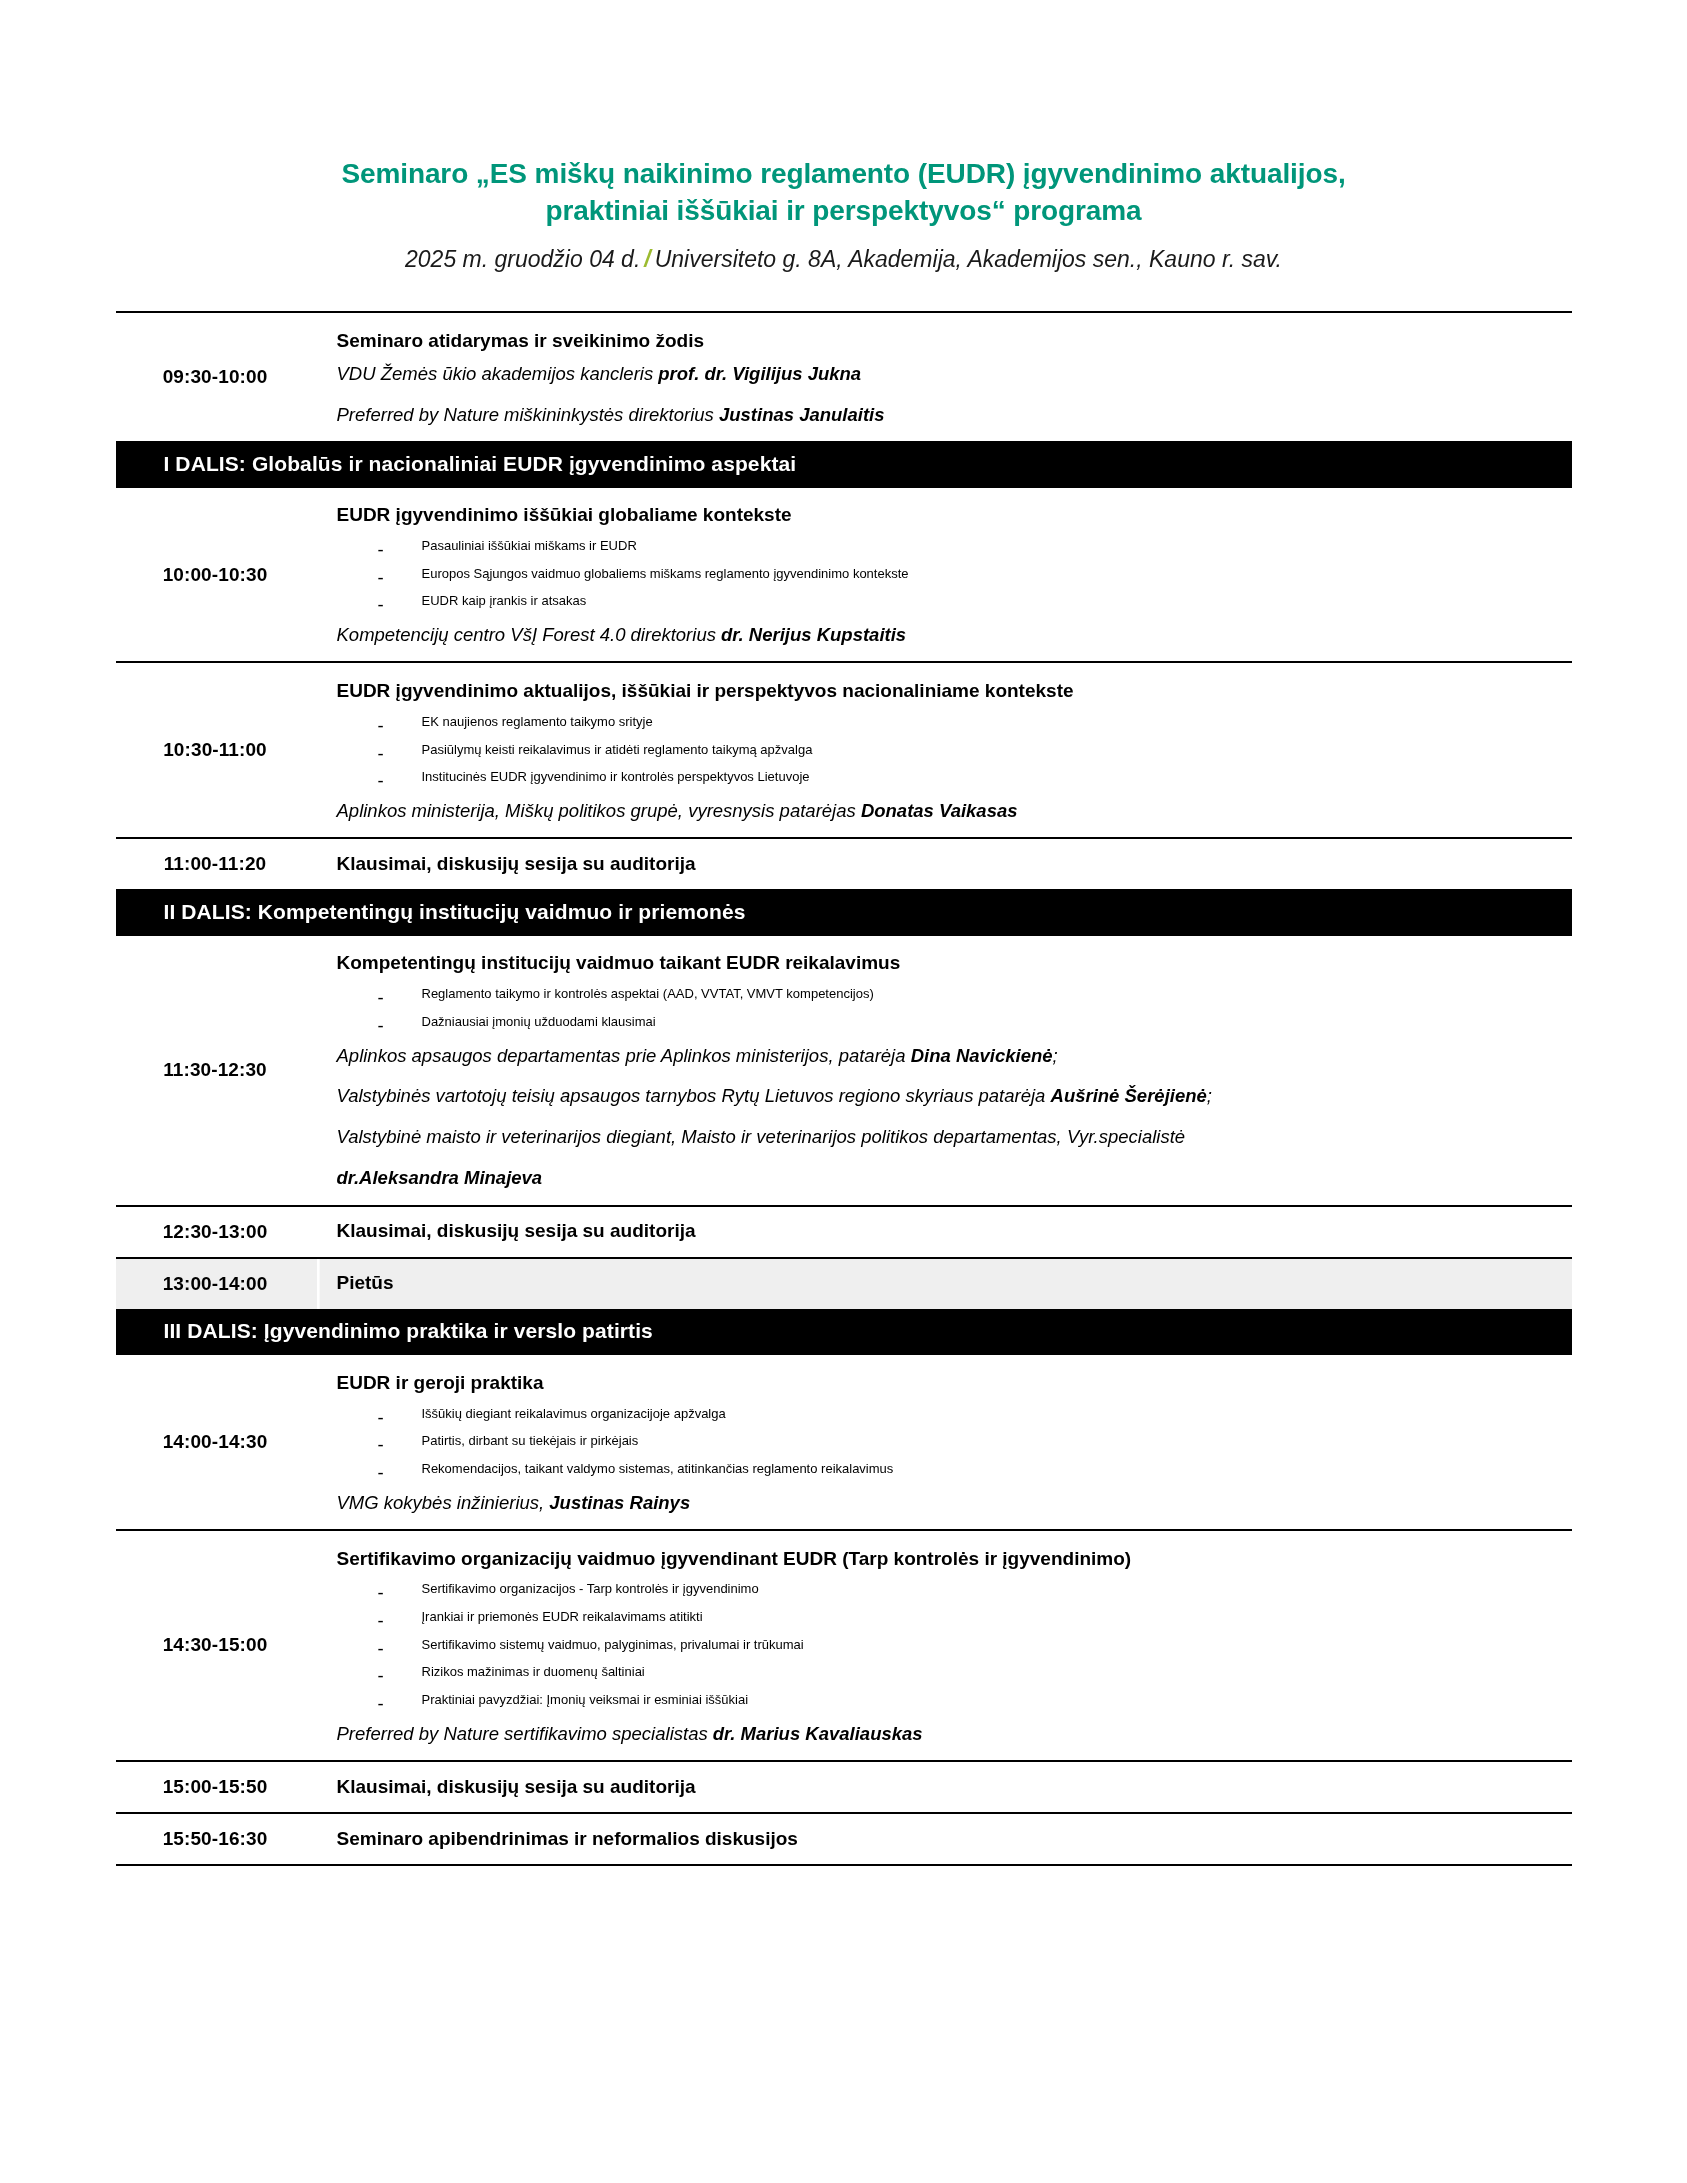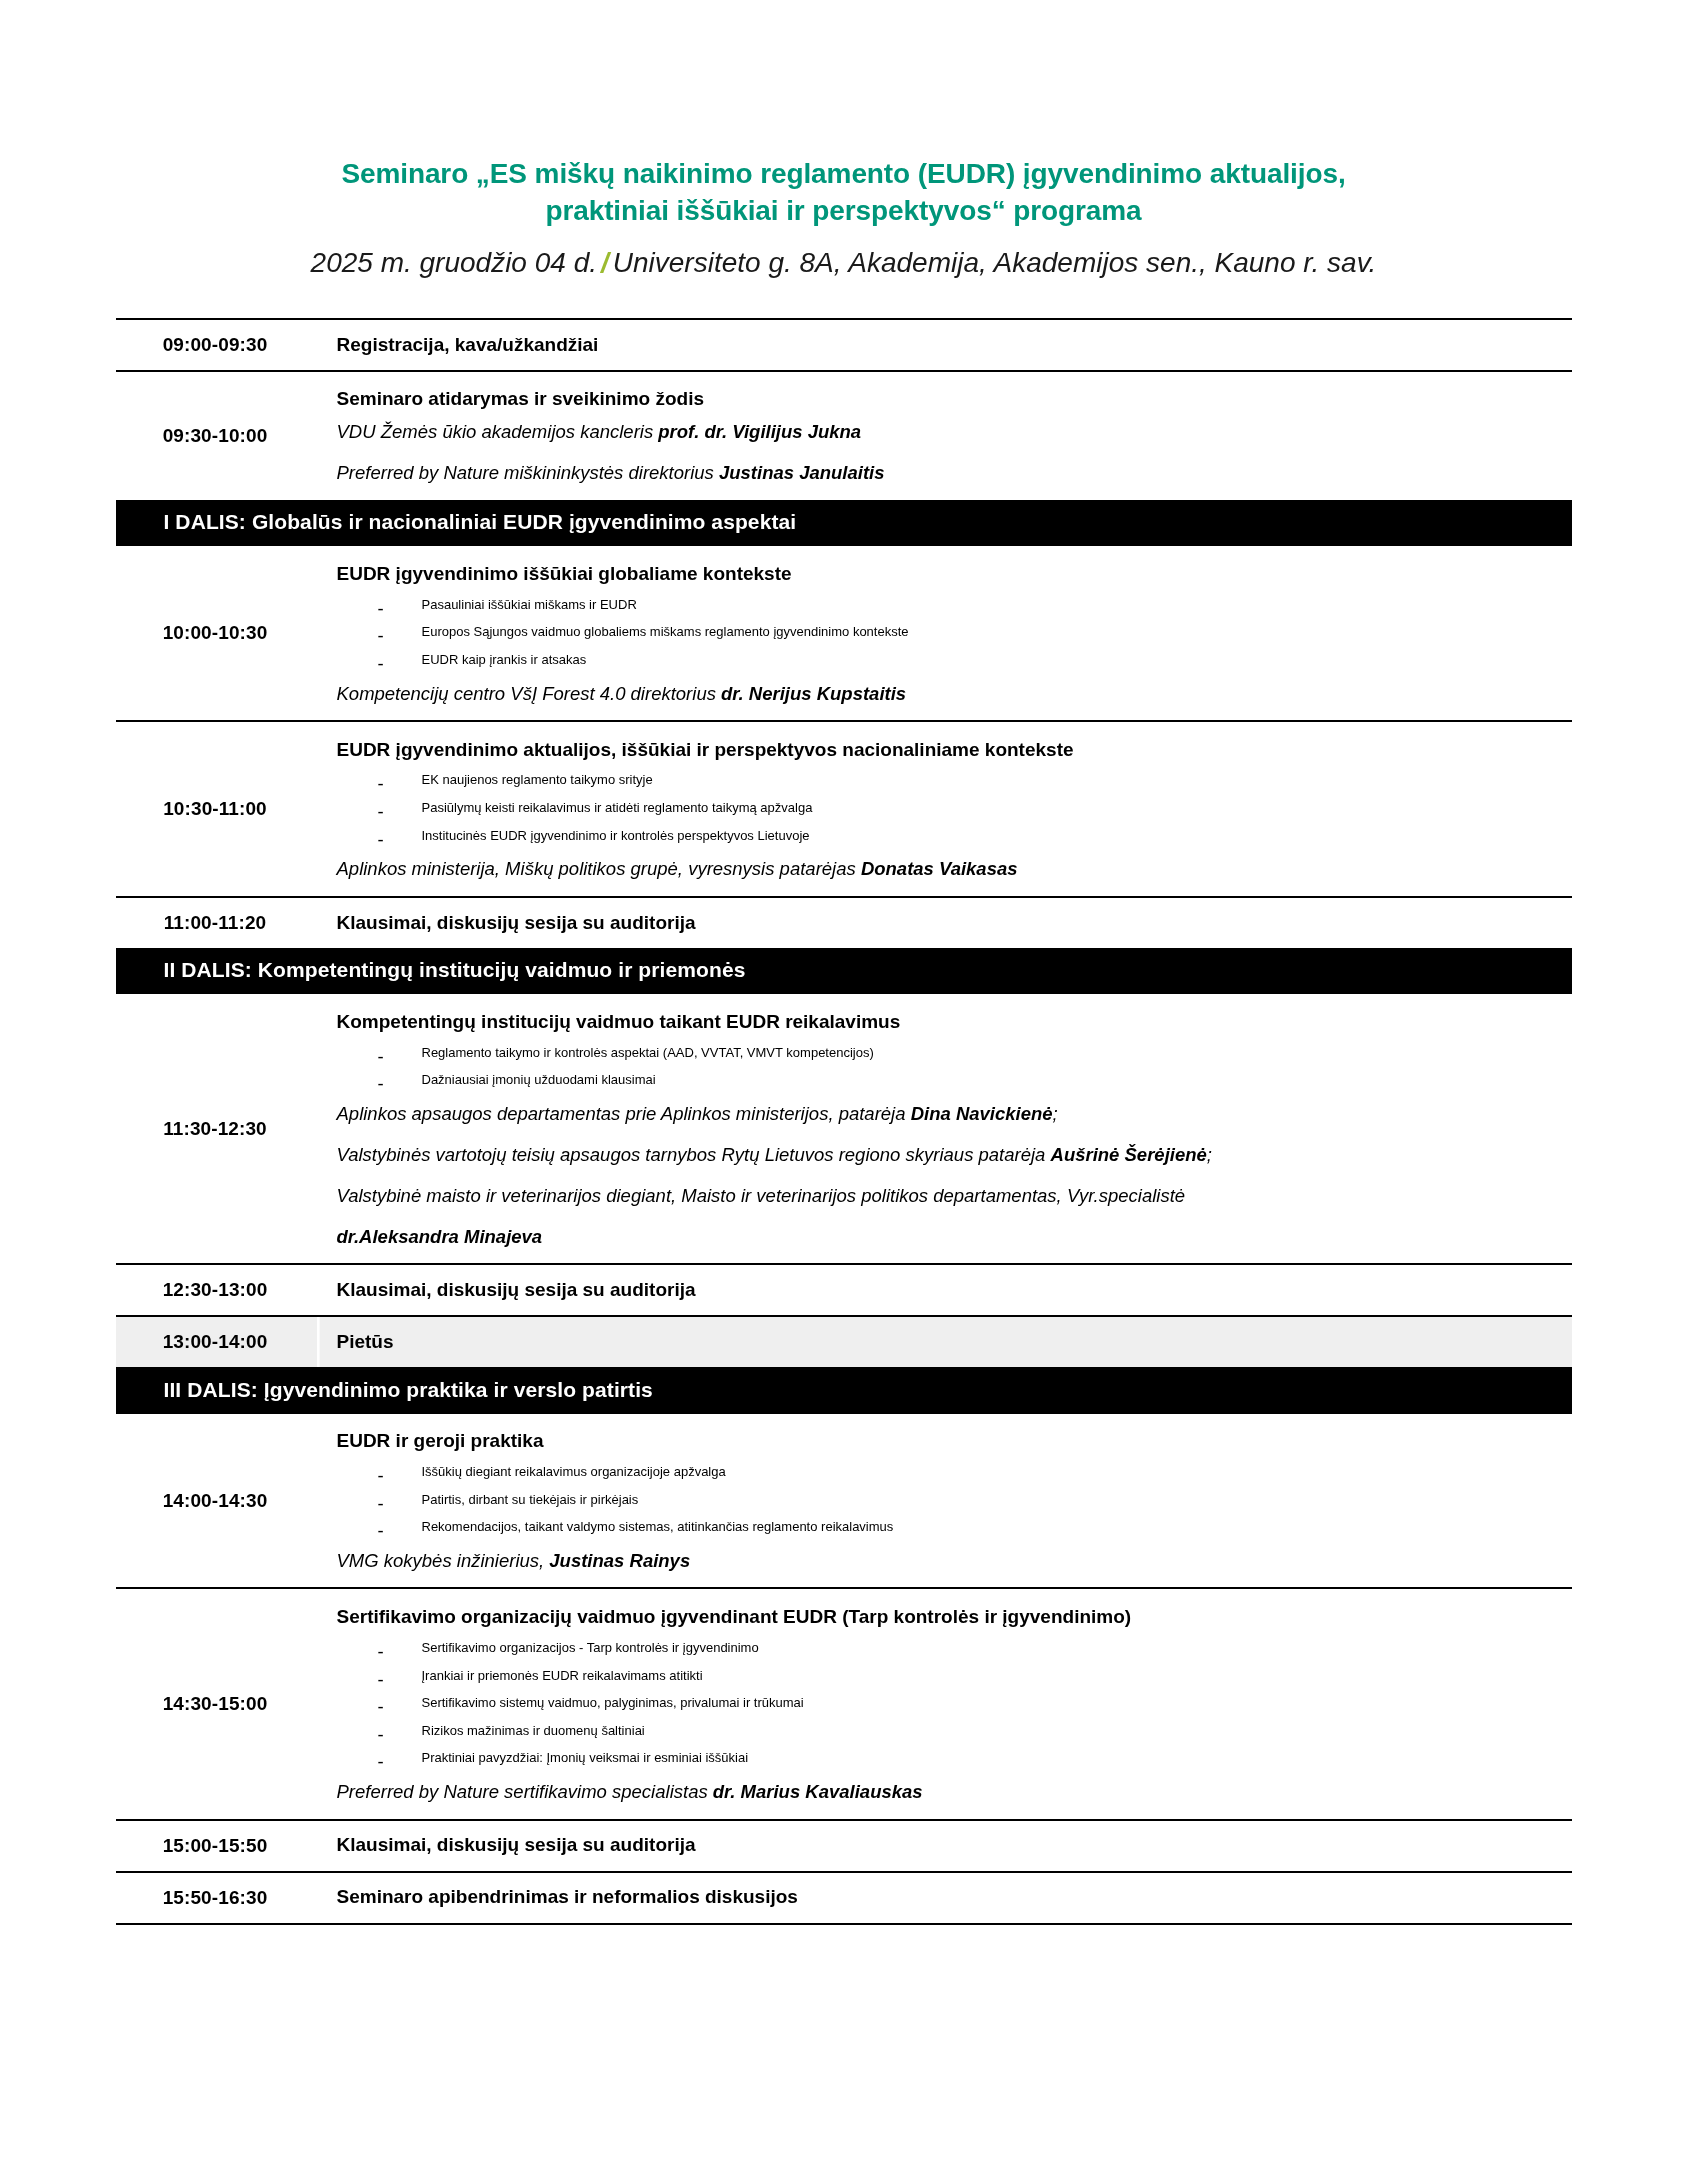--- a/index.html
+++ b/index.html
@@ -41,21 +41,21 @@
     font-size: 28px;
     font-weight: 700;
     color: #00967a;
     line-height: 1.32;
     margin: 0 auto;
     max-width: 1403px;
     letter-spacing: -0.1px;
   }
   .seminar-title .t-line { display: block; }
   .date-venue {
-    font-size: 28px;
+    font-size: 23px;
     font-style: italic;
     font-weight: 400;
     color: #1a1a1a;
     margin: 14.6px auto 0 auto;
     line-height: 1.3;
   }
   .date-venue .sep {
     color: #9cbb30;
     font-weight: 700;
     font-style: italic;
@@ -174,26 +174,20 @@
   </div>
 
   <div class="agenda-wrap">
     <table class="agenda">
       <colgroup>
         <col class="c-time">
         <col class="c-body">
       </colgroup>
       <tbody id="agenda-body">
           <tr class="row">
-            <td class="time">09:00-09:30</td>
-            <td class="body">
-              <div class="cell-title solo">Registracija, kava/užkandžiai</div>
-            </td>
-          </tr>
-          <tr class="row">
             <td class="time">09:30-10:00</td>
             <td class="body">
               <div class="cell-title">Seminaro atidarymas ir sveikinimo žodis</div>
               <div class="speaker"><span>VDU Žemės ūkio akademijos kancleris </span><b>prof. dr. Vigilijus Jukna</b><span></span></div>
               <div class="speaker spaced"><span>Preferred by Nature miškininkystės direktorius </span><b>Justinas Janulaitis</b><span></span></div>
             </td>
           </tr>
           <tr class="section">
             <td colspan="2">I DALIS: Globalūs ir nacionaliniai EUDR įgyvendinimo aspektai</td>
           </tr>

